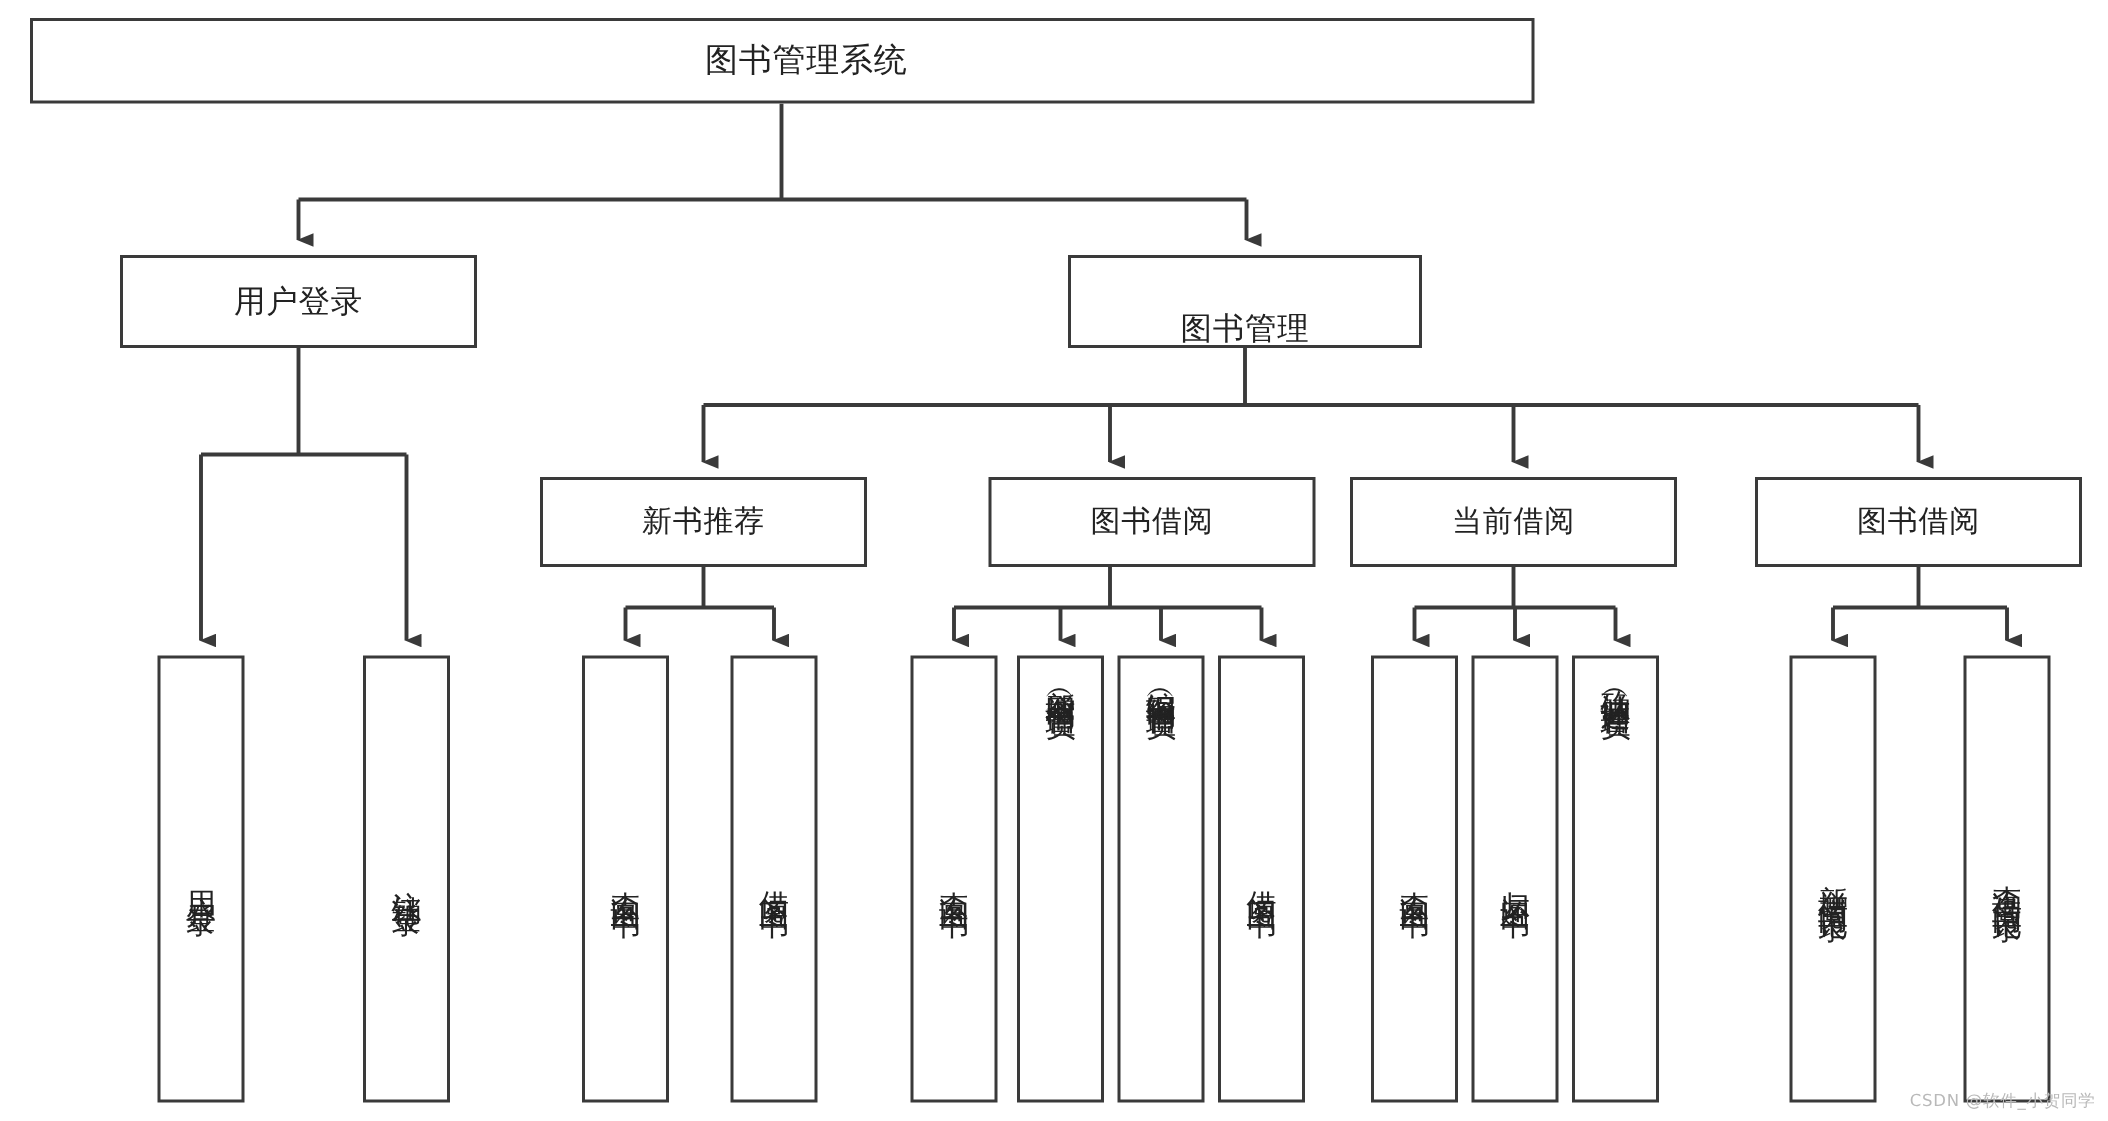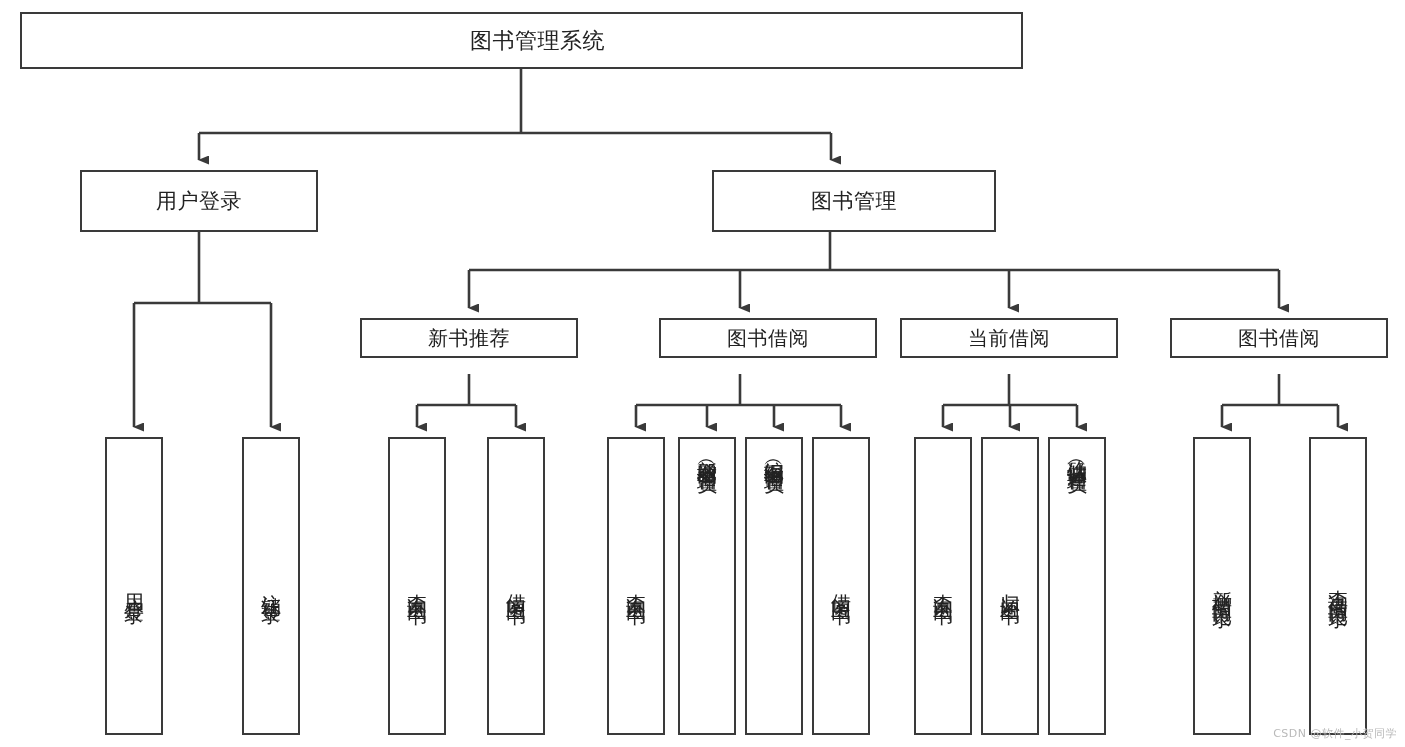--- a/index.html
+++ b/index.html
@@ -51,21 +51,21 @@
   .node.root {
     left: 20px;
     top: 12px;
     width: 1003px;
     height: 57px;
     padding-left: 32px;
   }
   .node.root .node-label { font-size: 22px; }
   .node.lvl1 { height: 62px; }
   .node.lvl1 .node-label { font-size: 21px; }
-  .node.lvl2 { height: 40px; font-family: Liberation Serif, serif; }
+  .node.lvl2 { height: 60px; font-family: Liberation Serif, serif; }
   .node.lvl2 .node-label { font-size: 20px; }
 
   
   .node.leaf {
     top: 437px;
     height: 298px;
     width: 58px;
     align-items: flex-start;
     justify-content: center;
     padding-top: 4px;
@@ -157,21 +157,21 @@
   </svg>
 
   <div class="node horiz root">
     <span class="node-label">图书管理系统</span>
   </div>
 
   <div class="node horiz lvl1" style="left:80px; top:170px; width:238px;">
     <span class="node-label">用户登录</span>
   </div>
 
-  <div class="node horiz lvl1" style="left:712px; top:170px; width:284px;">
+  <div class="node horiz lvl1" style="left:712px; top:170px; width:236px;align-items:flex-end;">
     <span class="node-label">图书管理</span>
   </div>
 
   <div class="node horiz lvl2" style="left:360px; top:318px; width:218px;">
     <span class="node-label">新书推荐</span>
   </div>
 
   <div class="node horiz lvl2" style="left:631px; top:318px; width:218px;margin-left:28px;">
     <span class="node-label">图书借阅</span>
   </div>

